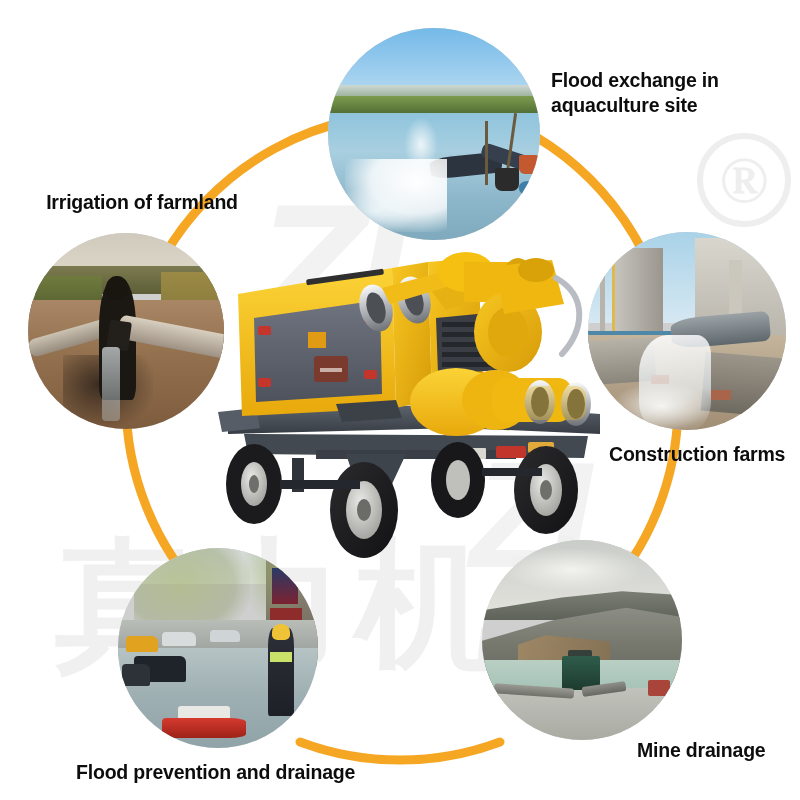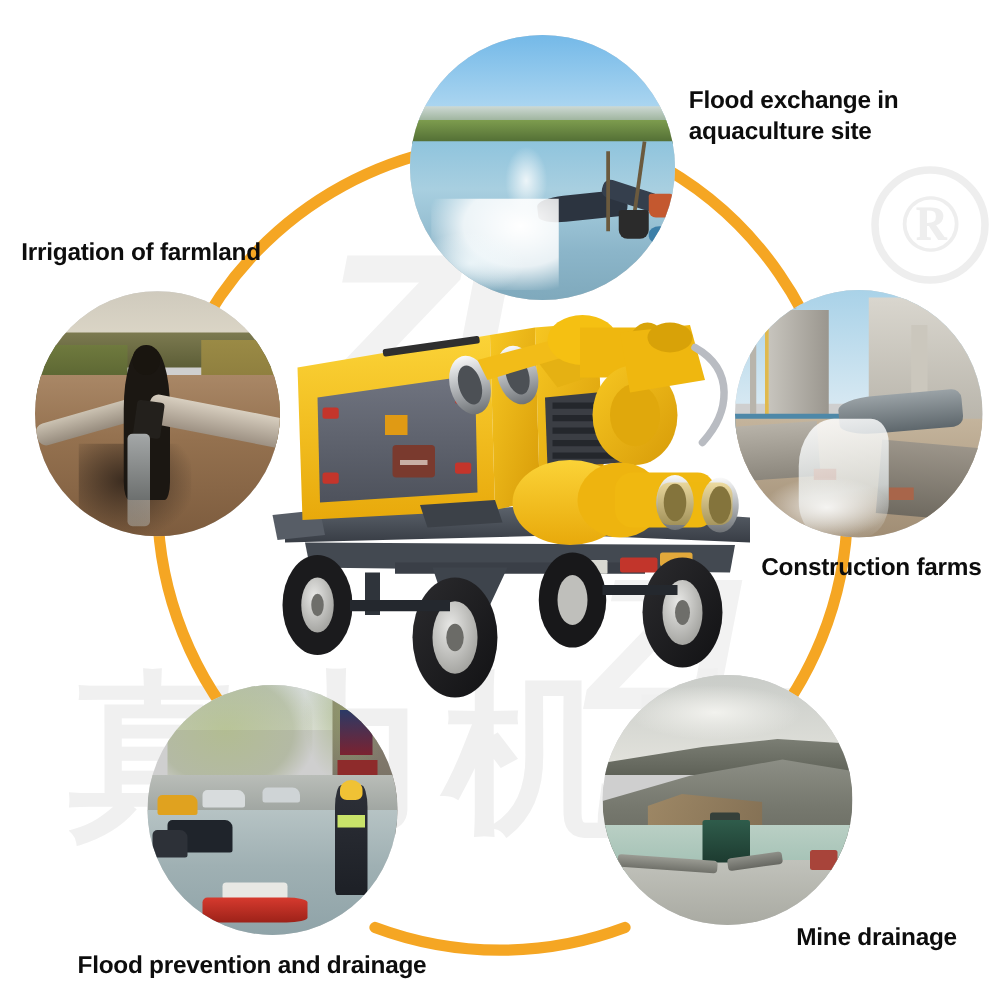--- a/index.html
+++ b/index.html
@@ -39,24 +39,24 @@
     position:absolute; left:12px; top:17px; z-index:8;
     font-size:34px; font-weight:bold; color:#111111; letter-spacing:-0.3px;
   }
 
   
   .lbl {
     position:absolute; z-index:9; font-size:19.5px; font-weight:bold;
     color:#0d0d0d; line-height:25px; letter-spacing:-0.2px;
   }
   .lbl-aqua  { left:551px; top:68px;  width:240px; }
-  .lbl-irrig { left:17px;  top:190px; width:250px; }
+  .lbl-irrig { left:17px;  top:190px; width:250px;text-align:center; }
   .lbl-const { left:609px; top:442px; width:190px; }
   .lbl-mine  { left:637px; top:738px; width:170px; }
-  .lbl-flood { left:62px;  top:760px; width:330px; }
+  .lbl-flood { left:76px;  top:760px; width:330px; }
 
   
   .photo {
     position:absolute; border-radius:50%; overflow:hidden; z-index:5;
     background:#cfcfcf;
   }
   .photo .scene { position:absolute; inset:0; }
   .sky { position:absolute; left:0; top:0; width:100%; }
 
   

